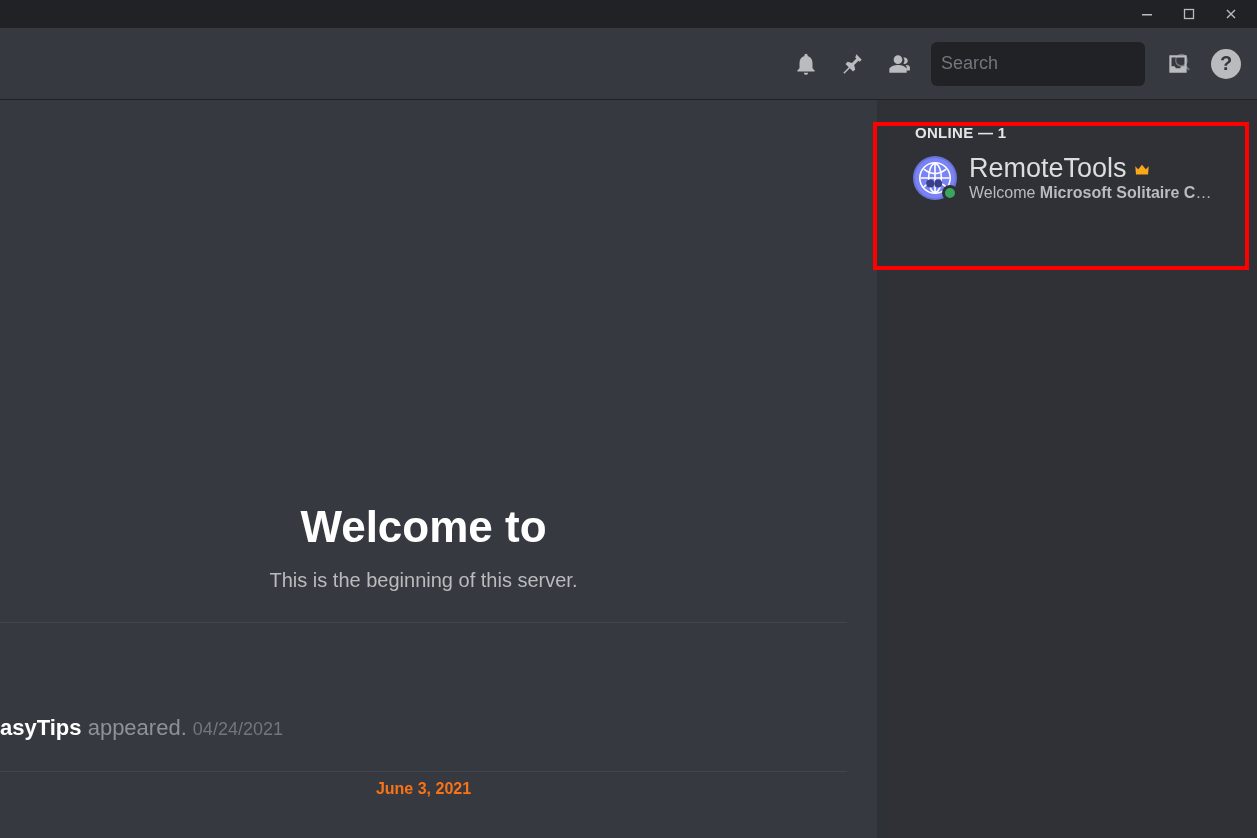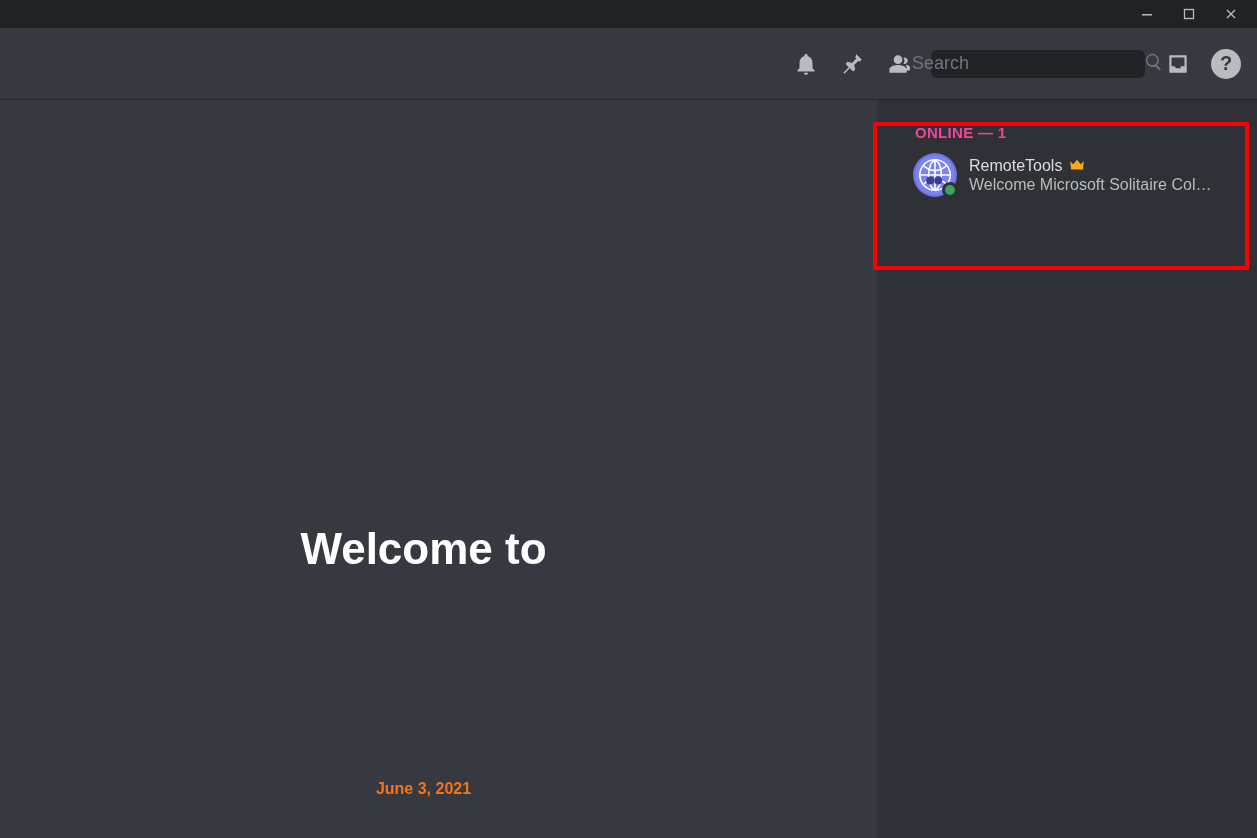--- a/index.html
+++ b/index.html
@@ -26,22 +26,22 @@
       border-bottom: 1px solid #202225;
       display: flex; justify-content: flex-end; align-items: center;
       padding: 0 16px; gap: 20px;
     }
     .header .icon-btn {
       color: #b9bbbe; cursor: default;
       display: flex; align-items: center; justify-content: center;
     }
     .header .icon-btn svg { width: 26px; height: 26px; fill: currentColor; }
     .search-box {
-      display: flex; align-items: center; justify-content: center;
-      width: 214px; height: 28px;
+      display: flex; align-items: center; justify-content: space-between;
+      width: 214px; height: 44px;
       background: #202225; border-radius: 6px;
       padding: 0 10px;
     }
     .search-input {
       flex: 1; background: transparent; border: none; outline: none;
       color: #dcddde; font-size: 18px;
     }
     .search-input::placeholder { color: #72767d; }
     .search-box svg { width: 20px; height: 20px; fill: #72767d; }
     
@@ -59,21 +59,21 @@
     }
     
     .welcome {
       position: absolute; left: 0; right: 30px;
       top: 398px; text-align: center;
     }
     .welcome h1 {
       color: #fff; font-size: 44px; font-weight: 800;
       line-height: 1.3; margin-bottom: 14px;
     }
-    .welcome h1 .line { display: block; margin-top: 22px; }
+    .welcome h1 .line { display: block; }
     .welcome p {
       color: #b9bbbe; font-size: 20px;
       padding-bottom: 30px;
       border-bottom: 1px solid rgba(79,84,92,.48);
     }
     .first-msg {
       position: absolute; left: 0; right: 30px; top: 615px;
       font-size: 22px; color: #b9bbbe;
       white-space: nowrap; overflow: hidden;
       padding-bottom: 30px;
@@ -83,21 +83,21 @@
     .first-msg .appeared { color: #8e9297; }
     .first-msg .ts { color: #72767d; font-size: 18px; }
     .date-divider {
       position: absolute; left: 0; right: 30px; top: 680px;
       text-align: center; color: #f97316; font-size: 16px; font-weight: 600;
     }
     
     .members-inner { padding: 24px 8px 24px 0; }
     .section-label {
       padding-left: 30px;
-      color: #ec4899; font-size: 15px; font-weight: 700;
+      color: #e5e5e5; font-size: 15px; font-weight: 700;
       letter-spacing: .3px; margin-bottom: 6px;
     }
     .member-row {
       display: flex; align-items: center;
       padding: 6px 8px 6px 28px; cursor: default;
     }
     .avatar-wrap { position: relative; width: 44px; height: 44px; margin-right: 12px; }
     .avatar {
       width: 44px; height: 44px; border-radius: 50%;
       background: #7983f5; display: flex; align-items: center; justify-content: center;
@@ -105,30 +105,30 @@
     }
     .avatar svg { width: 32px; height: 32px; }
     .status-dot {
       position: absolute; bottom: -1px; right: -1px;
       width: 16px; height: 16px; border-radius: 50%;
       background: #3ba55d; border: 3px solid #2f3136;
     }
     .member-text { flex: 1; min-width: 0; }
     .member-name-row {
       display: flex; align-items: center; gap: 6px;
-      color: #dcddde; font-size: 16px; font-weight: 500;
+      color: #dcddde; font-size: 27px; font-weight: 500;
     }
     .crown { color: #faa81a; }
     .crown svg { width: 18px; height: 18px; fill: currentColor; vertical-align: -2px; }
     .member-status {
       color: #b9bbbe; font-size: 16px;
       white-space: nowrap; overflow: hidden; text-overflow: ellipsis;
       max-width: 250px;
     }
-    .member-status .game { font-weight: 400; }
+    .member-status .game { font-weight: 700; }
     
     .highlight-box {
       position: absolute; left: -12px; top: 22px;
       width: 376px; height: 148px;
       border: 4px solid #ff0000; pointer-events: none;
     }
     .help-circle {
       width: 30px; height: 30px; border-radius: 50%;
       background: #b9bbbe; color: #36393f;
       display: flex; align-items: center; justify-content: center;
@@ -190,20 +190,24 @@
   </div>
 </div>
 
 <div class="content">
 
   <div class="chat">
     <div class="welcome">
       <h1>
         <span class="line">Welcome to</span>
       </h1>
+      <p>This is the beginning of this server.</p>
+    </div>
+    <div class="first-msg">
+      <span class="username">asyTips</span><span class="appeared"> appeared. </span><span class="ts">04/24/2021</span>
     </div>
     <div class="date-divider">June 3, 2021</div>
   </div>
 
   <div class="members">
     <div class="members-inner">
       <div class="section-label">ONLINE — 1</div>
       <div class="member-row">
         <div class="avatar-wrap">
           <div class="avatar">

